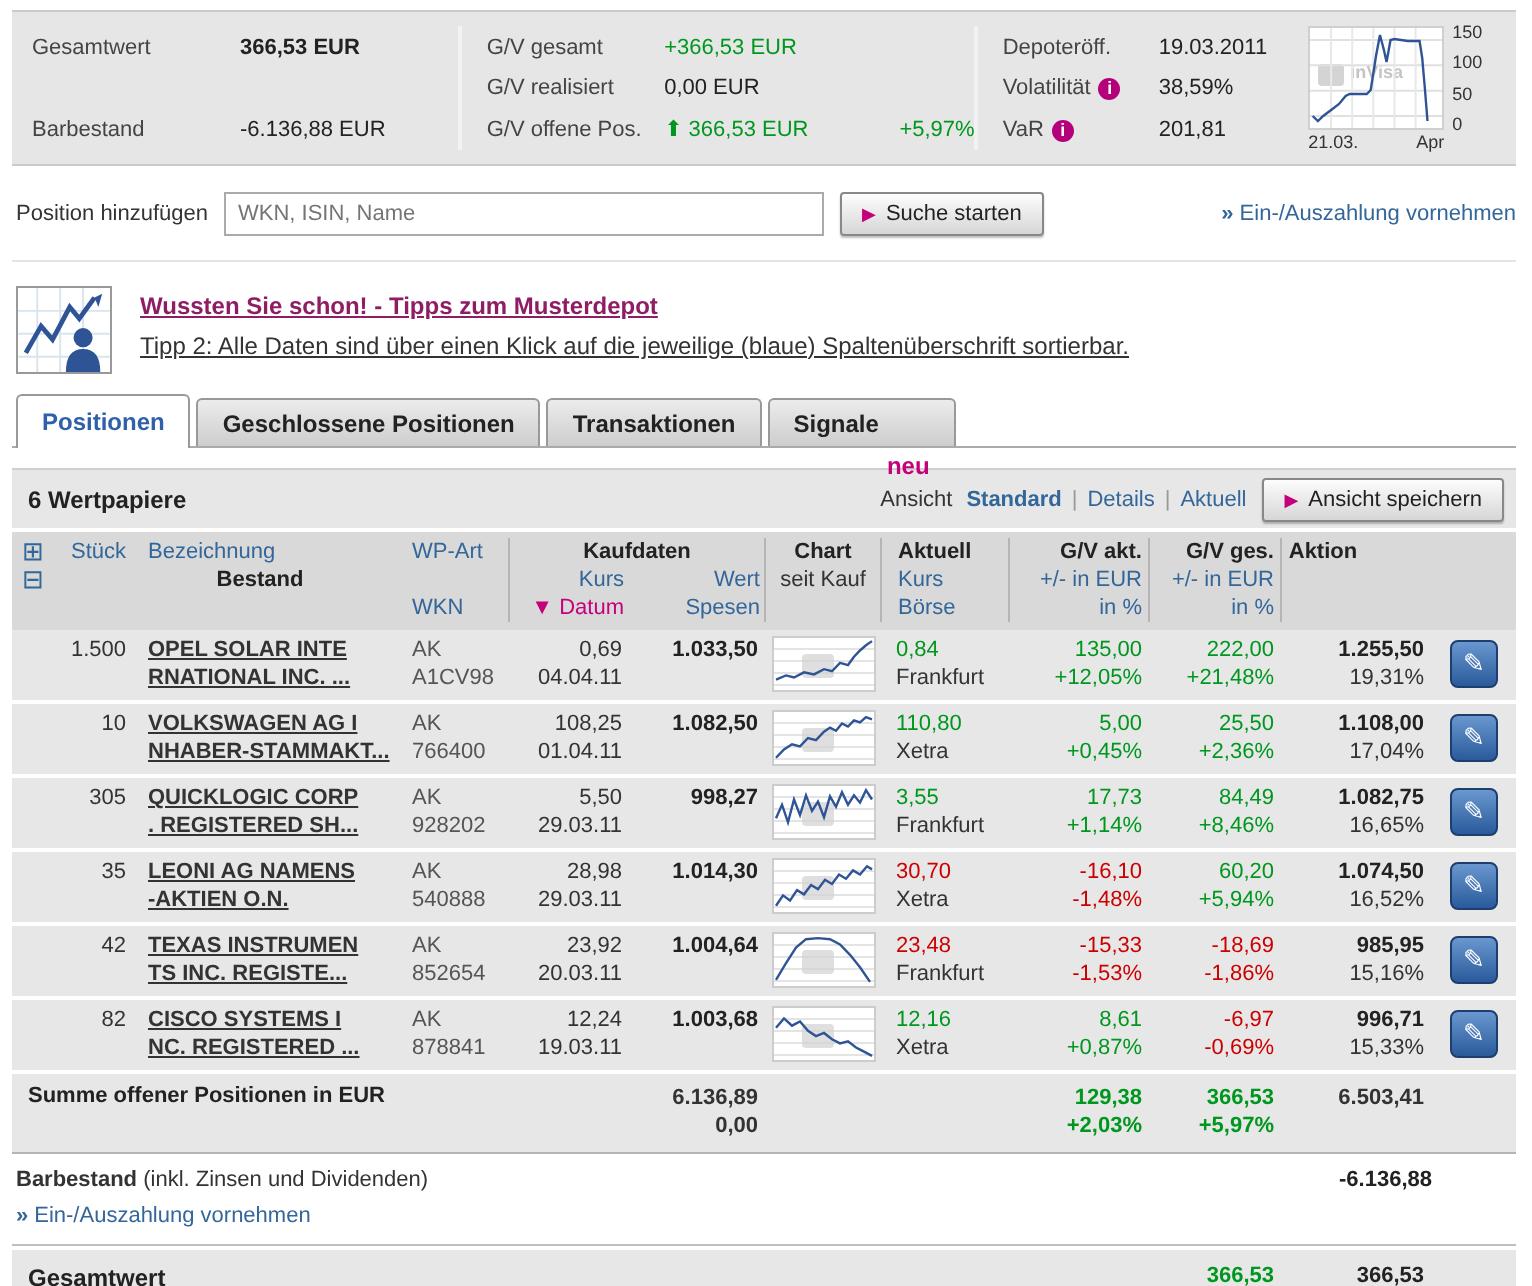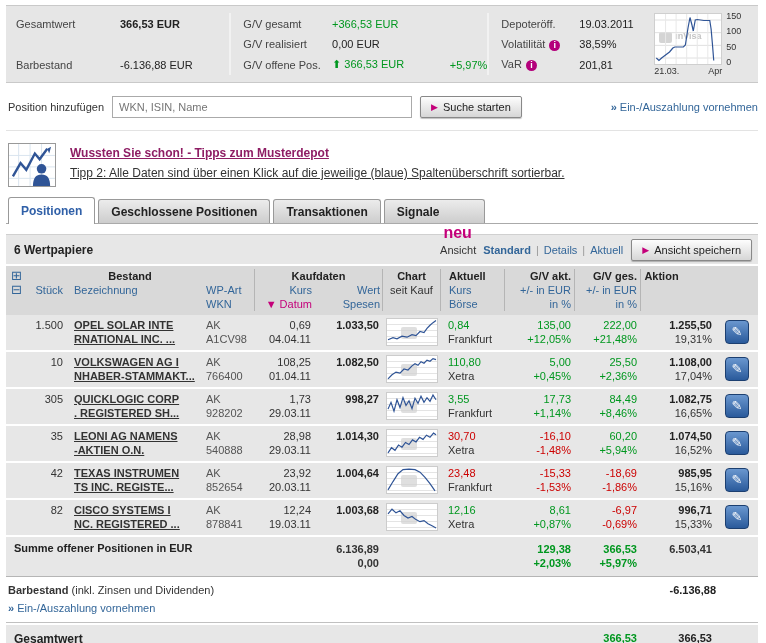--- a/index.html
+++ b/index.html
@@ -60,21 +60,21 @@
   .tips-text { padding-top:3px; }
   .tips-title { display:inline-block; color:#8e1d64; font-weight:bold; font-size:12px; text-decoration:underline; margin-bottom:6px; }
   .tips-sub { color:#333; font-size:12px; text-decoration:underline; }
 
   
   .tabs { display:flex; align-items:flex-end; border-bottom:1px solid #aaa; padding-left:2px; height:27px; }
   .tab { height:24px; display:flex; align-items:center; padding:0 12px; margin-right:3px;
          background:linear-gradient(#ececec,#cdcdcd); border:1px solid #999; border-bottom:none;
          border-radius:3px 3px 0 0; font-weight:bold; color:#222; font-size:12px; cursor:pointer;text-align:center; }
   .tab.active { background:#fff; color:#3060a8; height:27px; margin-bottom:-1px; padding-bottom:1px; }
-  .tab .neu { color:#c4007a; font-size:16px; font-weight:bold; margin-left:4px; position:relative; top:-3px;margin-top:48px; }
+  .tab .neu { color:#c4007a; font-size:12px; font-weight:bold; margin-left:4px; position:relative; top:-3px;margin-top:48px; }
 
   
   .toolbar { margin-top:10px; background:#e7e7e7; border-top:1px solid #d0d0d0; height:30px;
              display:flex; align-items:center; padding:0 6px 0 8px; }
   .toolbar-count { font-weight:bold; color:#222; font-size:12px; }
   .view-links { display:flex; align-items:center; color:#333; }
   .view-links .sep { color:#999; margin:0 5px; }
   .view-link { color:#336699; text-decoration:none; }
   .view-link.current { font-weight:bold; }
   .view-label { margin-right:7px; }
@@ -270,26 +270,26 @@
         <span>Ansicht speichern</span>
       </button>
   </div>
 
   <div class="thead">
     <div class="hgroup ga">
       <div class="expand-icons">
         <span>⊞</span>
         <span>⊟</span>
       </div>
-      <div class="h-line hg-title">Bestand</div>
       <div class="h-line sub">
         <span class="hsub tr">Stück</span>
         <span class="hsub tl">Bezeichnung</span>
         <span class="hsub tl4">WP-Art</span>
       </div>
+      <div class="h-line hg-title">Bestand</div>
       <div class="h-line sub">
         <span></span>
         <span></span>
         <span class="hsub tl4">WKN</span>
       </div>
     </div>
     <div class="hgroup gb">
       <div class="h-line hg-title">Kaufdaten</div>
       <div class="h-line sub">
         <span class="hsub tr">Kurs</span>
@@ -434,21 +434,21 @@
       </div>
     <div class="name tl" style="grid-column:2">
         <div class="cell-l1"><a href="#">QUICKLOGIC CORP</a></div>
         <div class="cell-l2"><a href="#">. REGISTERED SH...</a></div>
       </div>
     <div class="wp tl4" style="grid-column:3">
         <div class="cell-l1">AK</div>
         <div class="cell-l2">928202</div>
       </div>
     <div class="tr" style="grid-column:4">
-        <div class="cell-l1">1,73</div>
+        <div class="cell-l1">5,50</div>
         <div class="cell-l2">29.03.11</div>
       </div>
     <div class="tr" style="grid-column:5">
         <div class="cell-l1 wert">998,27</div>
       </div>
     <div style="grid-column:6;padding-left:4px">
         <div class="spark">
           <span class="wm-sm"></span>
           <svg viewBox="0 0 100 100" preserveAspectRatio="none">
             <polyline points="2,62 8,36 14,70 20,26 26,56 32,18 38,48 44,30 50,60 56,20 62,40 68,12 74,36 80,18 86,32 92,8 98,26" fill="none" stroke="#2f5496" stroke-width="1.2" vector-effect="non-scaling-stroke"></polyline>

